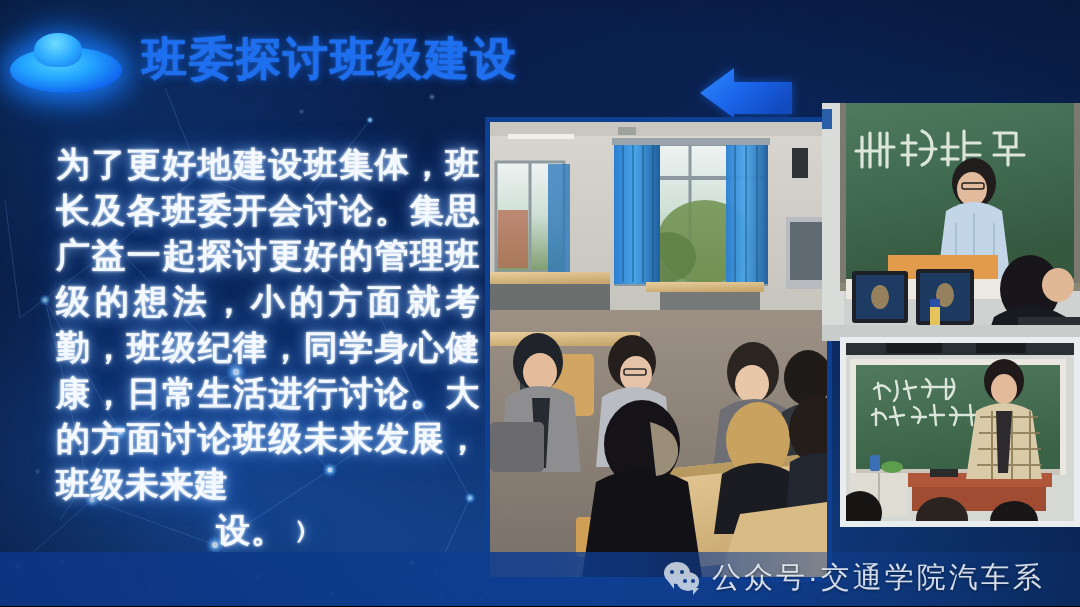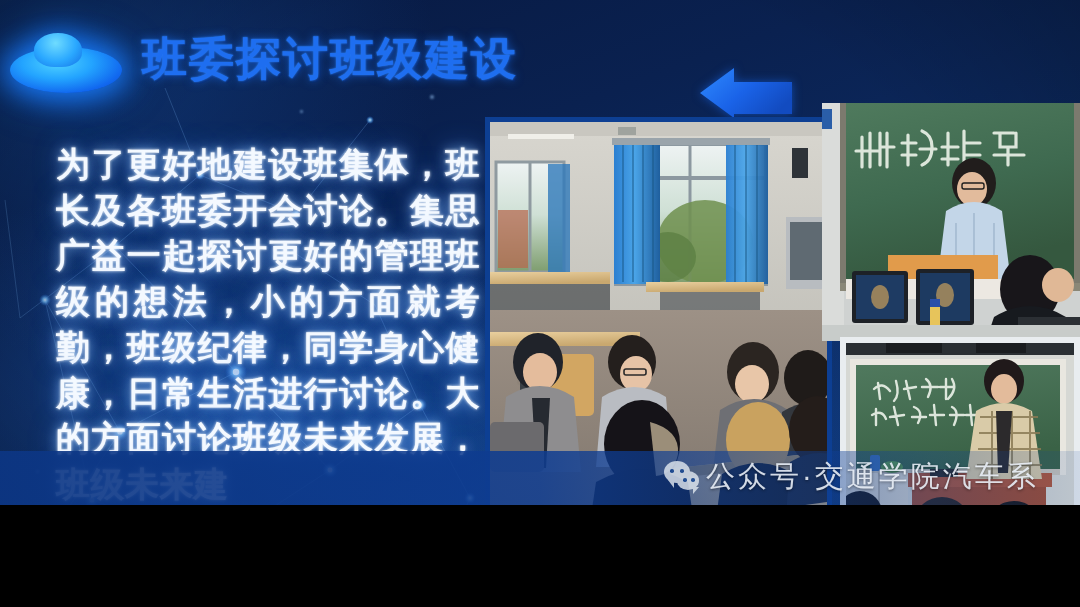--- a/index.html
+++ b/index.html
@@ -2,21 +2,21 @@
 <html><head>
 <meta charset="utf-8">
 <title>班委探讨班级建设</title>
 <style>
   html,body{margin:0;padding:0;background:#000;}
   body{
     font-family:"Liberation Sans","DejaVu Sans",sans-serif;
   }
   #slide{
     position:relative;
-    width:1080px;height:505px;
+    width:1080px;height:606px;
     overflow:hidden;
     background:
       radial-gradient(ellipse 520px 300px at 18% 78%, rgba(30,90,180,.55) 0%, rgba(10,35,85,0) 70%),
       radial-gradient(ellipse 700px 380px at 52% 100%, rgba(24,86,175,.55) 0%, rgba(8,28,72,0) 72%),
       radial-gradient(ellipse 500px 420px at 8% 12%, rgba(16,58,124,.75) 0%, rgba(6,22,60,0) 70%),
       linear-gradient(160deg,#07183f 0%,#0a2150 35%,#0c2a60 62%,#0d3372 100%);
   }
 
   
   .bg-layer{position:absolute;inset:0;pointer-events:none;}
@@ -96,21 +96,21 @@
   }
   .photo svg{display:block;width:100%;height:100%;}
 
   
   .wm-band{
     position:absolute;left:0;bottom:0;width:1080px;height:54px;
     background:linear-gradient(90deg, rgba(12,54,132,.92) 0%, rgba(14,60,145,.86) 50%, rgba(16,66,152,.30) 86%, rgba(16,66,152,.12) 100%);
   }
   .wm{
     position:absolute;left:664px;bottom:8px;height:40px;
-    display:flex;align-items:center;gap:4px;
+    display:flex;align-items:center;gap:10px;
   }
   .wm .wx{width:38px;height:32px;position:relative;opacity:.82;}
   .wm .wx .b1,.wm .wx .b2{
     position:absolute;border-radius:50%;
     background:#dfe6ee;
   }
   .wm .wx .b1{left:0;top:0;width:26px;height:22px;}
   .wm .wx .b2{left:13px;top:10px;width:22px;height:19px;}
   .wm .wx .t1,.wm .wx .t2{position:absolute;width:0;height:0;}
   .wm .wx .t1{left:4px;top:19px;border-left:6px solid transparent;border-right:0 solid transparent;border-top:8px solid #dfe6ee;}

